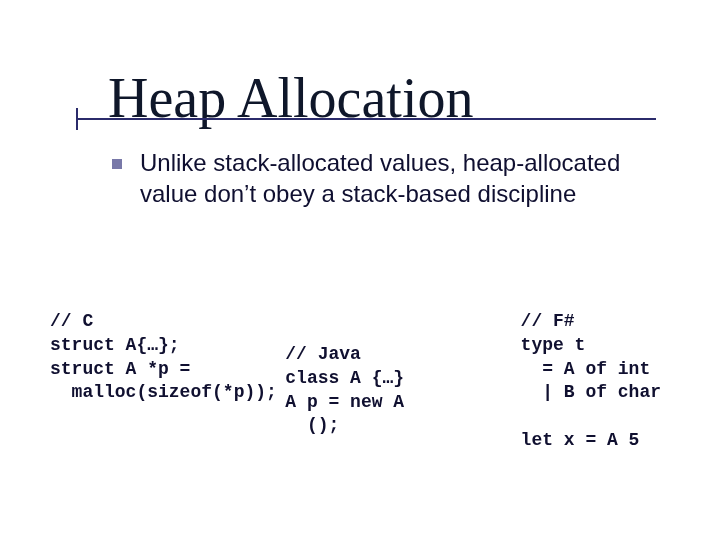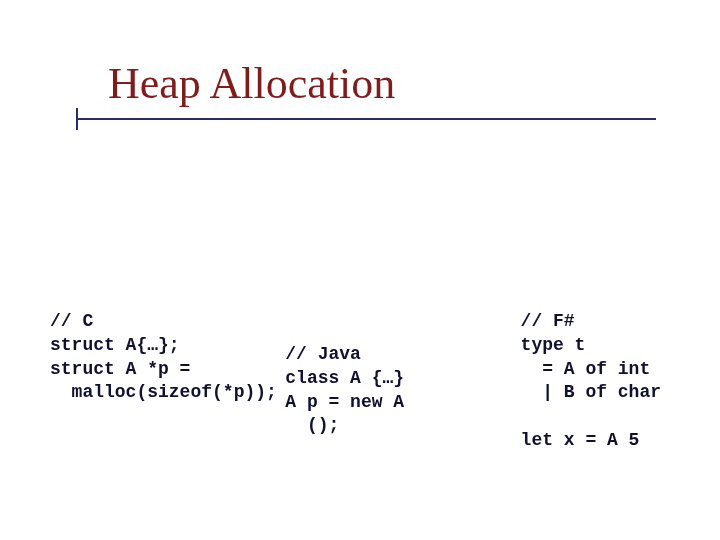--- a/index.html
+++ b/index.html
@@ -14,25 +14,25 @@
   }
   .slide {
     position: relative;
     width: 720px;
     height: 540px;
     box-sizing: border-box;
   }
   .title {
     position: absolute;
     left: 108px;
-    top: 58px;
+    top: 66px;
     font-family: "Times New Roman", Times, serif;
-    font-size: 44px;
+    font-size: 56px;
     font-weight: 400;
-    color: #7f1d1d;
+    color: #0f172a;
     letter-spacing: 0px;
   }
   .rule {
     position: absolute;
     left: 76px;
     top: 118px;
     width: 580px;
     height: 0;
     border-top: 2px solid #2b2b6b;
   }
@@ -92,20 +92,26 @@
 </head>
 <body>
 
 <div class="slide">
 
   <div class="title">Heap Allocation</div>
 
   <div class="tick"></div>
   <div class="rule"></div>
 
+  <div class="body">
+    <div class="bullet-row">
+      <div class="sq"></div>
+      <div class="bullet-text">Unlike stack-allocated values, heap-allocated value don’t obey a stack-based discipline</div>
+    </div>
+  </div>
 
   <div class="codes">
     <div class="col c1">// C
 struct A{…};
 struct A *p = 
   malloc(sizeof(*p));</div>
     <div class="col c2">// Java
 class A {…}
 A p = new A
   ();</div>

